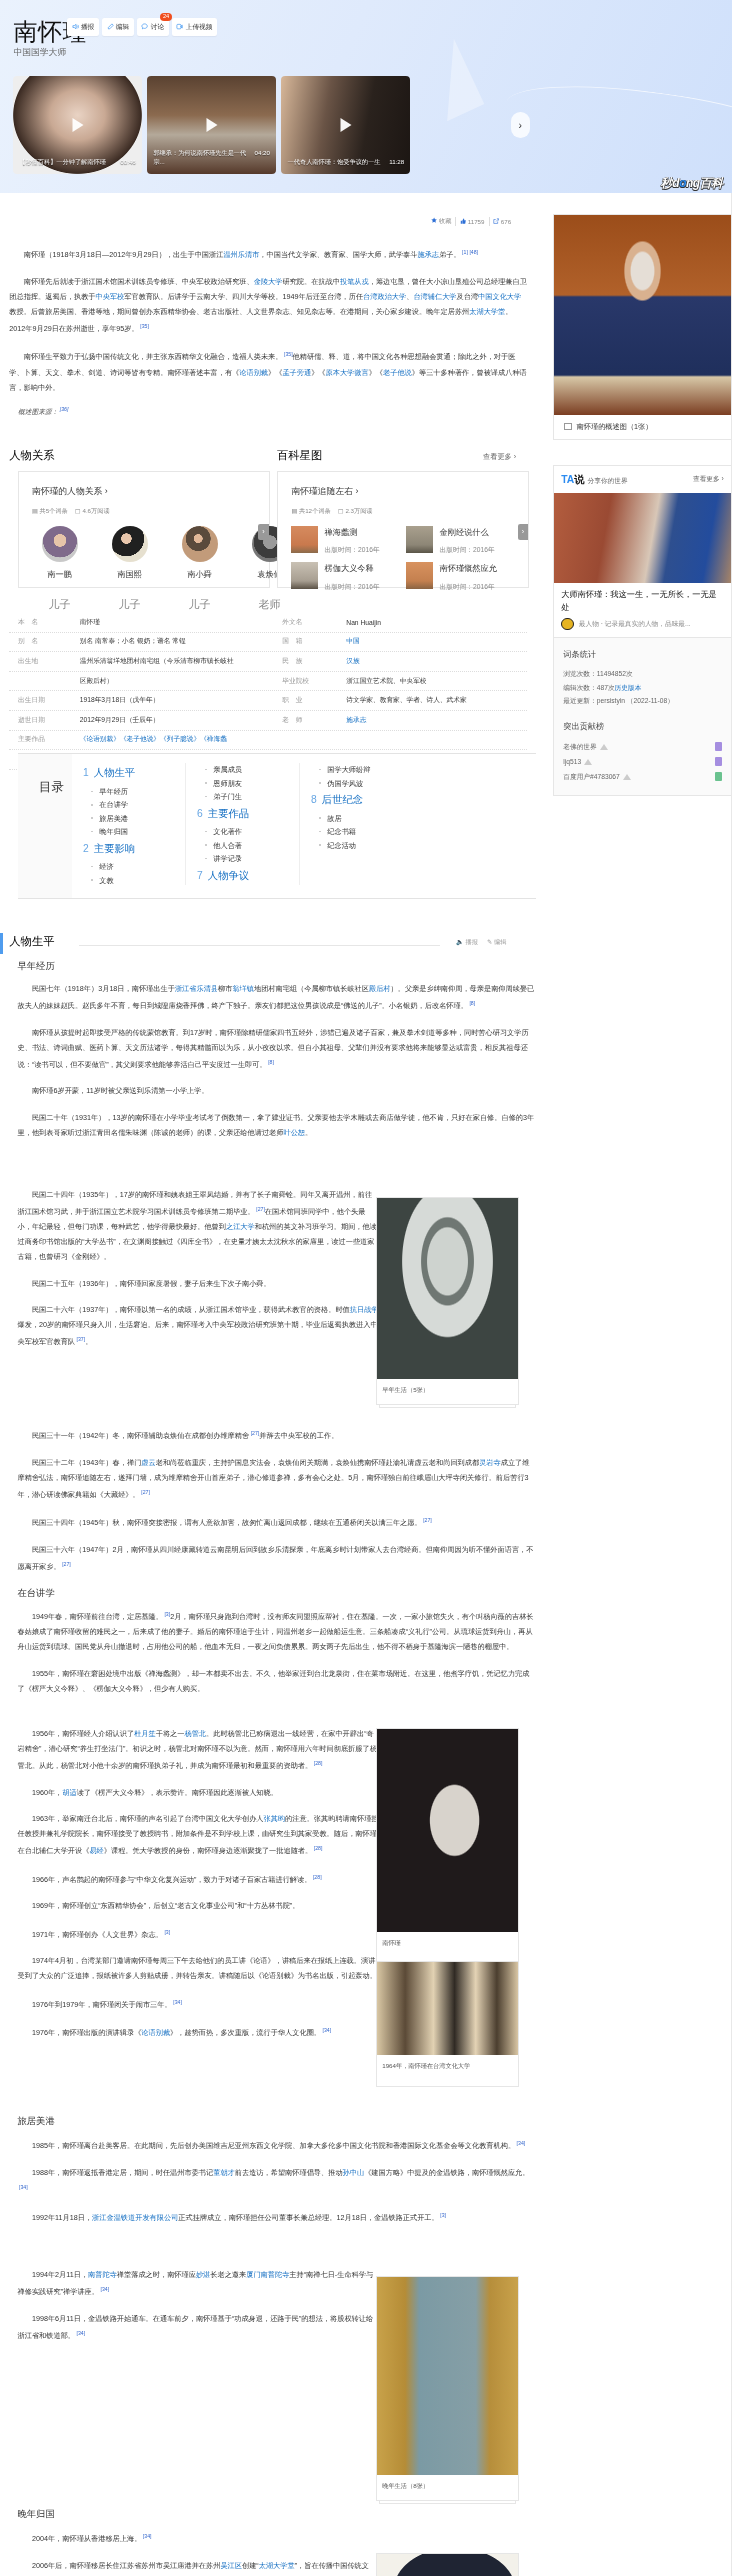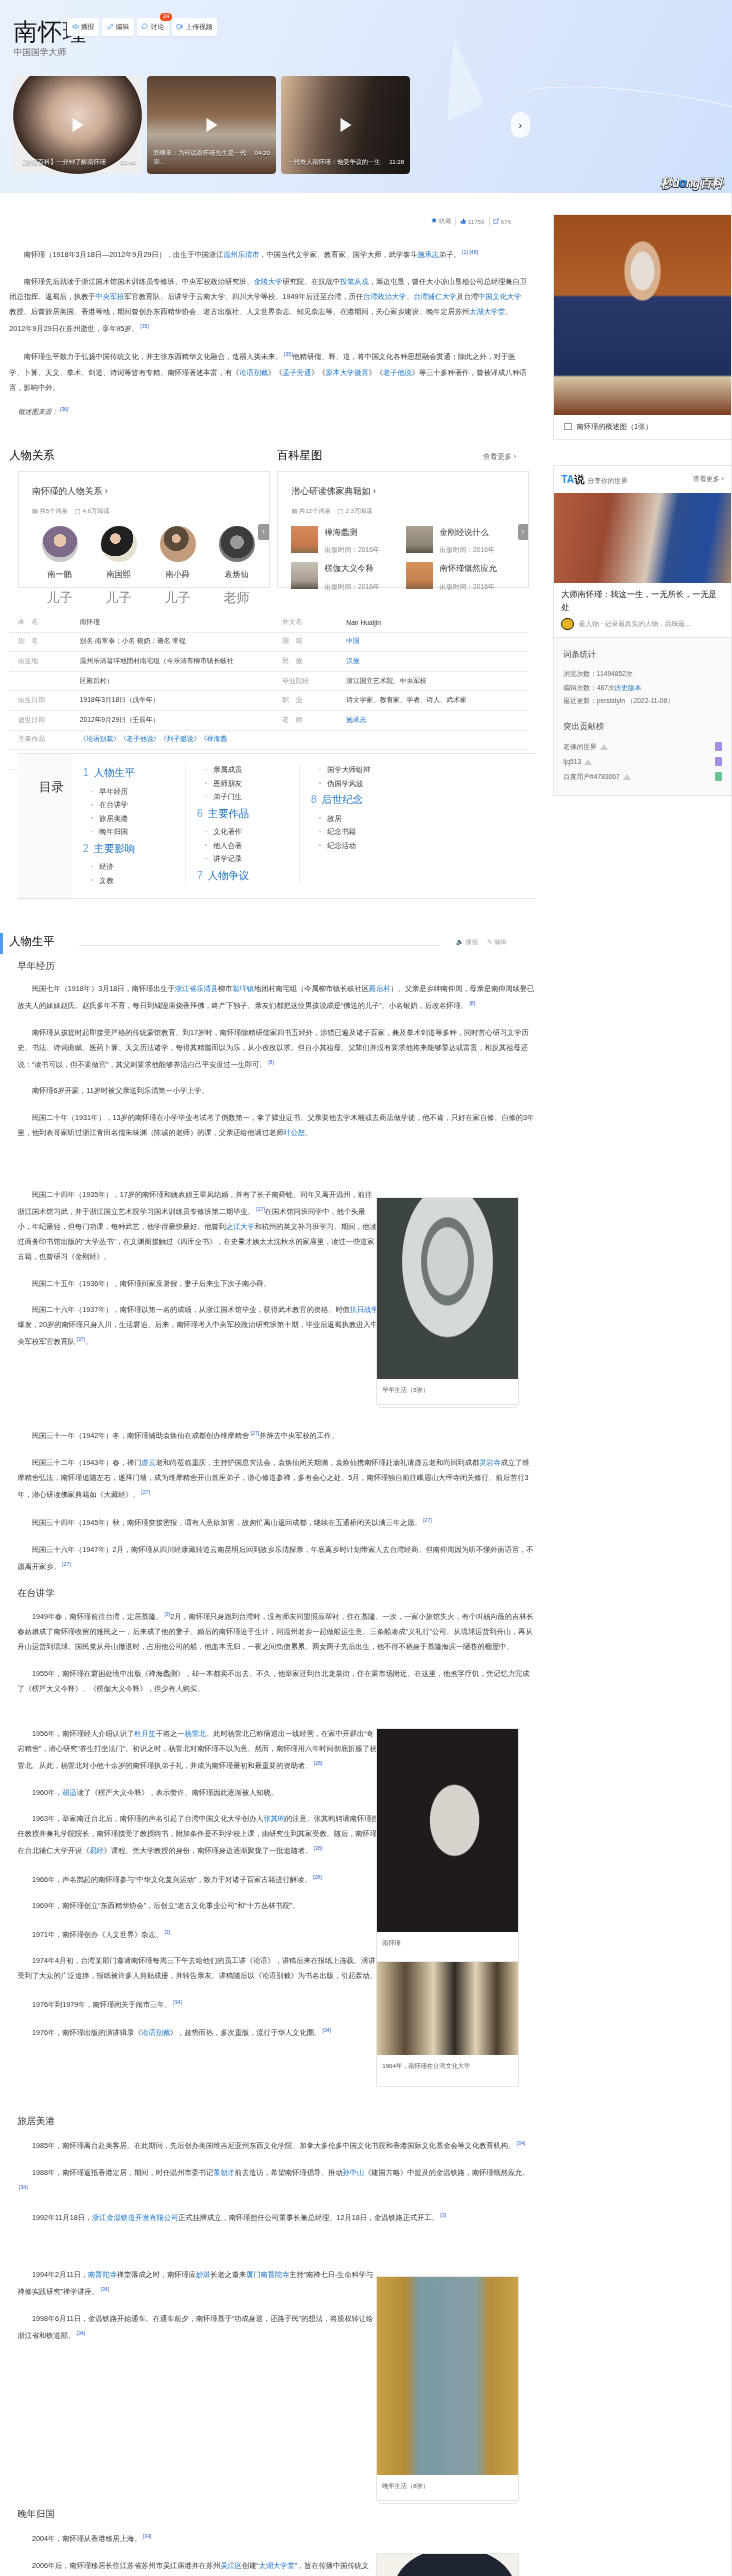--- a/index.html
+++ b/index.html
@@ -41,25 +41,25 @@
   .para { font-size: 7.2px; line-height: 15px; color: #333; text-indent: 2em; }
   .lemma-summary { position: absolute; left: 0; top: 52px; width: 518px; }
   .lemma-summary .para { margin-bottom: 11.3px; }
   .img-source { font-style: italic; color: #555; padding-left: 8.8px; font-size: 6.7px; }
 
   .sec-head { position: absolute; font-size: 11.3px; color: #000; }
   .more-link { position: absolute; font-size: 7.2px; color: #666; }
   .rel-card { position: absolute; top: 471px; width: 252px; height: 117px; border: 0.5px solid #e6e6e6; background: #fff; }
   .rel-card h3 { position: absolute; left: 13.4px; top: 14px; font-size: 8.8px; font-weight: 400; color: #333; }
   .rel-card .meta { position: absolute; left: 13.4px; top: 35px; font-size: 6.2px; color: #888; display: flex; gap: 7.2px; }
-  .persons { position: absolute; left: 23px; top: 54px; display: flex; gap: 23px; }
+  .persons { position: absolute; left: 23px; top: 54px; display: flex; gap: 34px; }
   .person { width: 36px; text-align: center; }
   .person .ava { width: 36px; height: 36px; border-radius: 50%; margin-bottom: 7.2px; }
   .person .nm { font-size: 8.2px; color: #333; }
-  .person .role { font-size: 13px; color: #888; margin-top: 9px; }
+  .person .role { font-size: 11px; color: #888; margin-top: 17px; }
   .card-next { position: absolute; right: 0; top: 52px; width: 10.3px; height: 15.5px; background: #999; color: #fff; border-radius: 2.1px 0 0 2.1px; display: flex; align-items: center; justify-content: center; font-size: 7.2px; }
   .works { position: absolute; left: 13.4px; top: 54px; display: grid; grid-template-columns: 115px 103px; row-gap: 7.2px; }
   .work { display: flex; gap: 6.2px; }
   .work .cover { width: 27px; height: 27px; }
   .work .wt { font-size: 8.2px; color: #333; margin-top: 1px; }
   .work .wd { font-size: 6.7px; color: #888; margin-top: 8.2px; }
 
   .basic-info { position: absolute; left: 0; top: 613px; width: 518px; }
   .bi-row { display: flex; border-bottom: 0.5px dotted #ddd; height: 19.6px; align-items: center; font-size: 6.7px; }
   .bi-row .lbl { width: 52px; padding-left: 8.8px; color: #999; }
@@ -239,21 +239,21 @@
         <div class="nm">袁焕仙</div>
         <div class="role">老师</div>
       </div>
   </div>
   <div class="card-next">
       <span>›</span>
     </div>
 </div>
 
 <div class="rel-card" style="left:277px;width:252px;">
-  <h3>潜心研读佛家典籍如 ›</h3>
+  <h3>南怀瑾追随左右 ›</h3>
   <div class="meta">
     <span>▤ <span>共12个词条</span></span>
     <span>▢ <span>2.3万阅读</span></span>
   </div>
   <div class="works">
     <div class="work">
         <div class="cover" style="background:linear-gradient(180deg,#d68b5f,#c9794d 70%,#8b6b4b);"></div>
         <div>
           <div class="wt">禅海蠡测</div>
           <div class="wd">出版时间：2016年</div>

